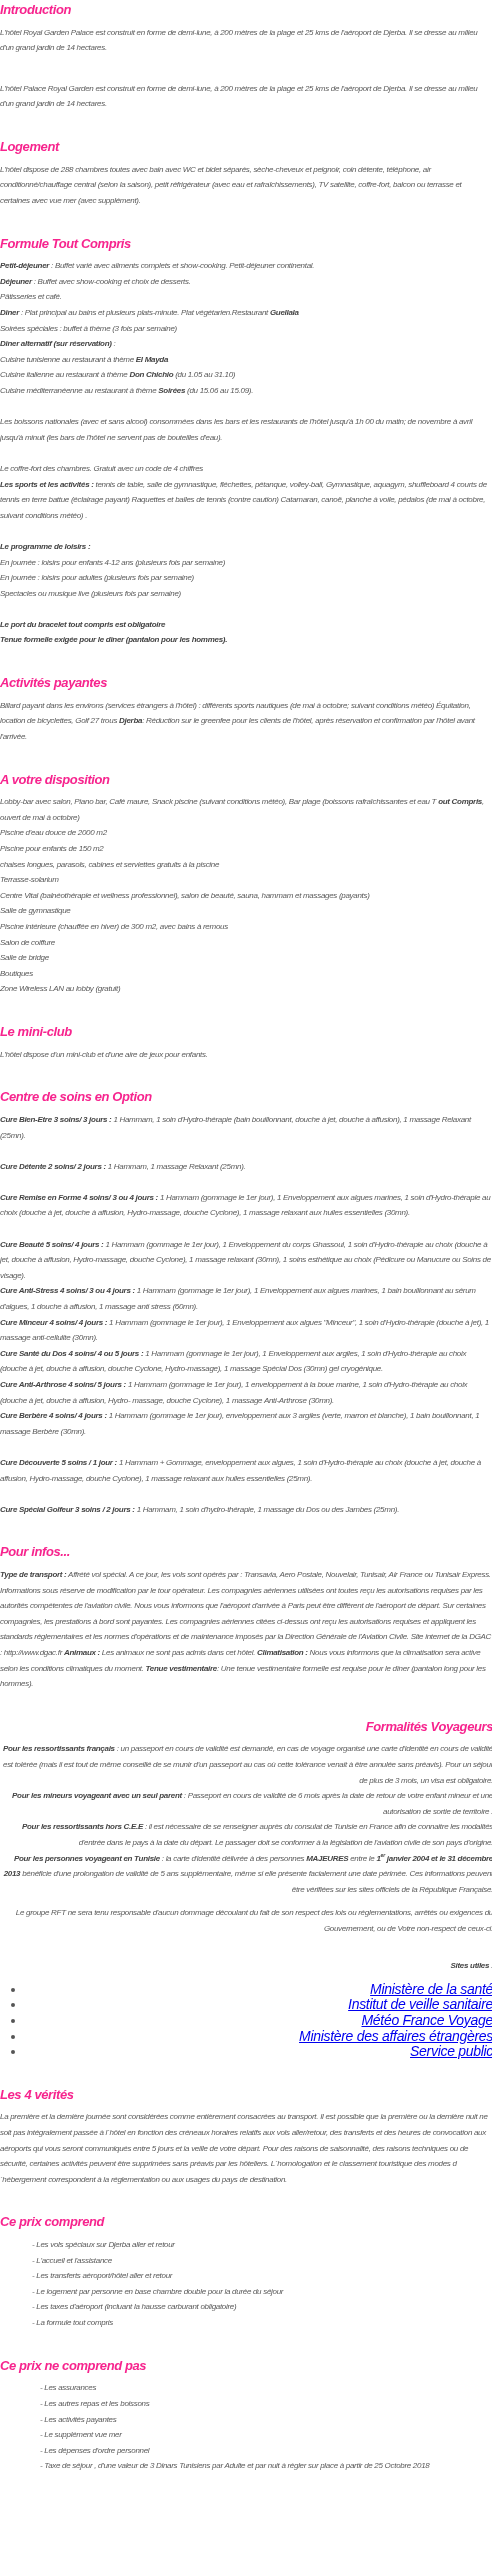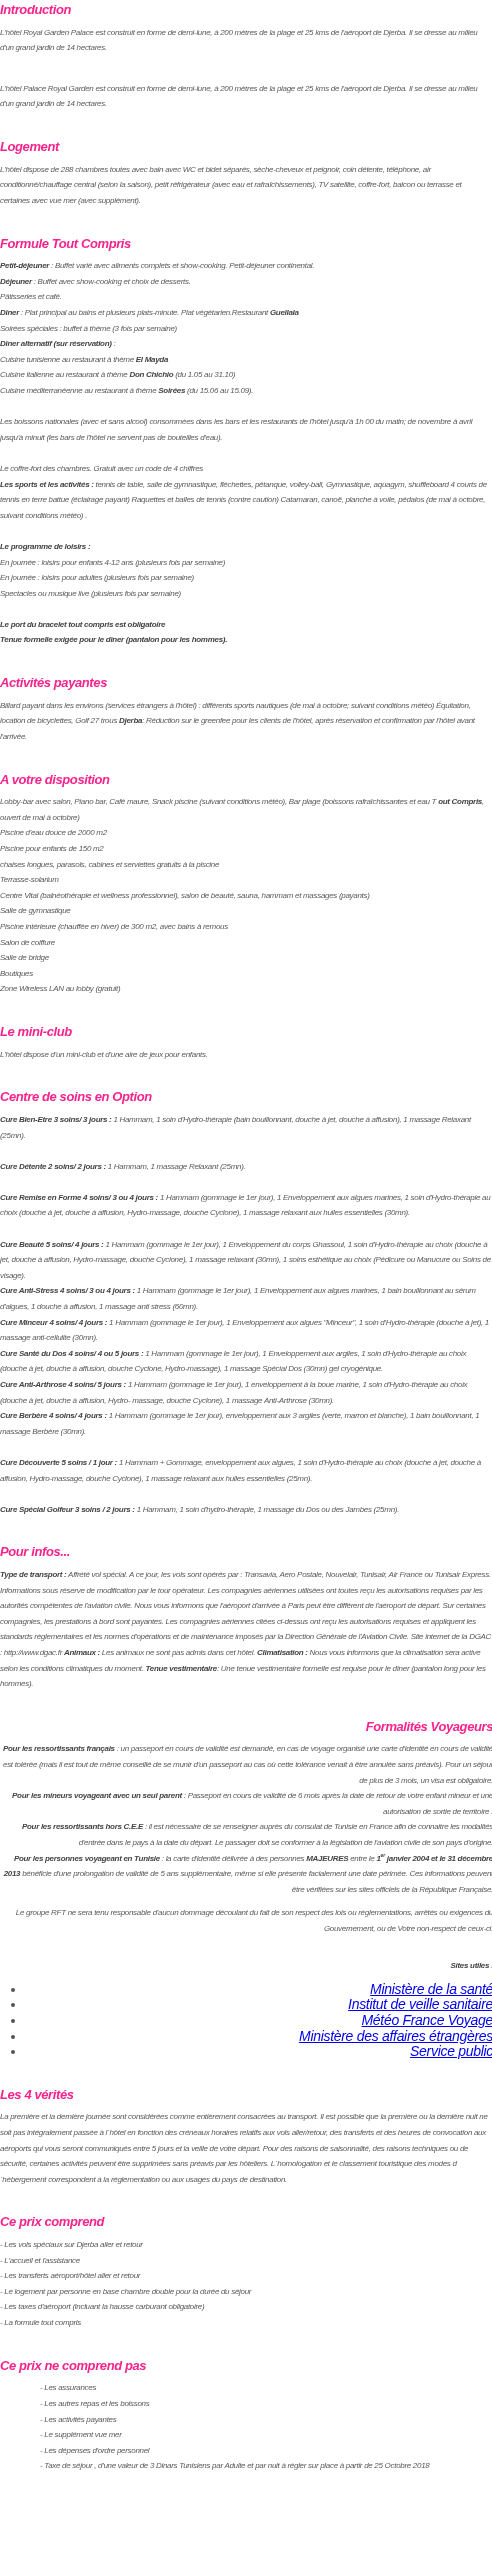--- a/index.html
+++ b/index.html
@@ -138,21 +138,21 @@
     </div>
   </section>
 
   <section style="margin-top:25px;">
     <h2>Les 4 vérités</h2>
     <p style="margin-top:5.2px;">La première et la dernière journée sont considérées comme entièrement consacrées au transport. Il est possible que la première ou la dernière nuit ne soit pas intégralement passée à l´hôtel en fonction des créneaux horaires relatifs aux vols aller/retour, des transferts et des heures de convocation aux aéroports qui vous seront communiqués entre 5 jours et la veille de votre départ. Pour des raisons de saisonnalité, des raisons techniques ou de sécurité, certaines activités peuvent être supprimées sans préavis par les hôteliers. L´homologation et le classement touristique des modes d´hébergement correspondent à la réglementation ou aux usages du pays de destination.</p>
   </section>
 
   <section style="margin-top:25px;">
     <h2>Ce prix comprend</h2>
-    <div style="margin-top:5.2px;">
+    <div style="margin-top:5.2px;padding-left:32px;">
       <p>- Les vols spéciaux sur Djerba aller et retour</p>
       <p>- L'accueil et l'assistance</p>
       <p>- Les transferts aéroport/hôtel aller et retour</p>
       <p>- Le logement par personne en base chambre double pour la durée du séjour</p>
       <p>- Les taxes d'aéroport (incluant la hausse carburant obligatoire)</p>
       <p>- La formule tout compris</p>
     </div>
   </section>
 
   <section style="margin-top:25px;">

